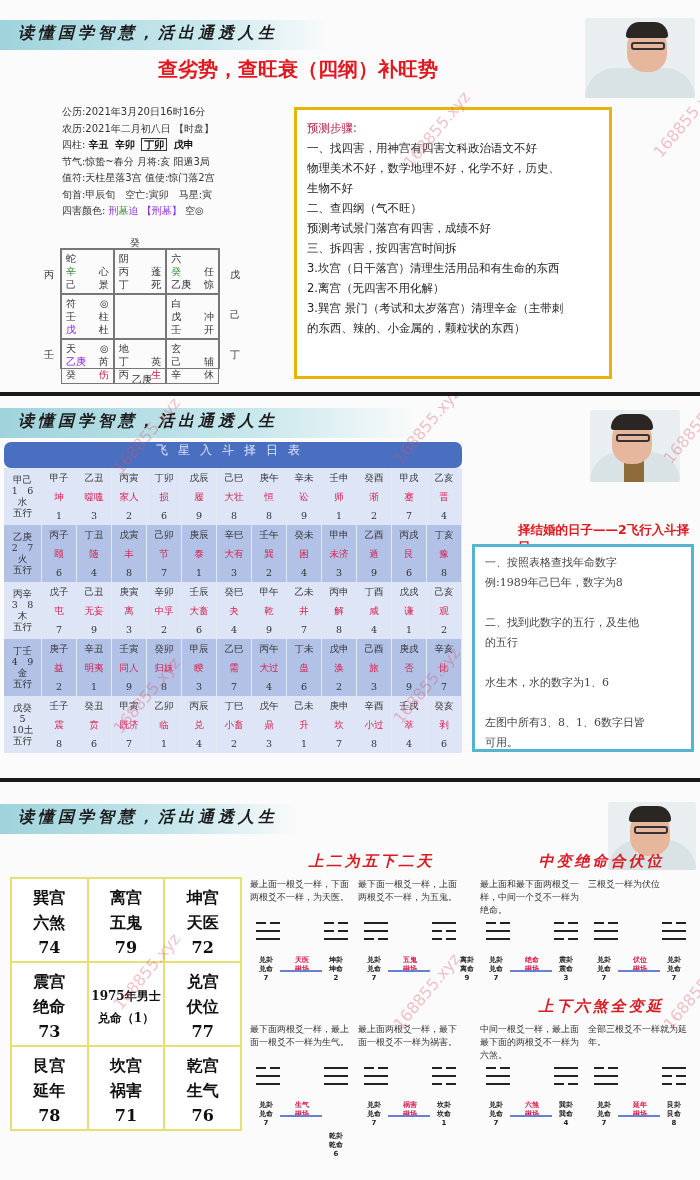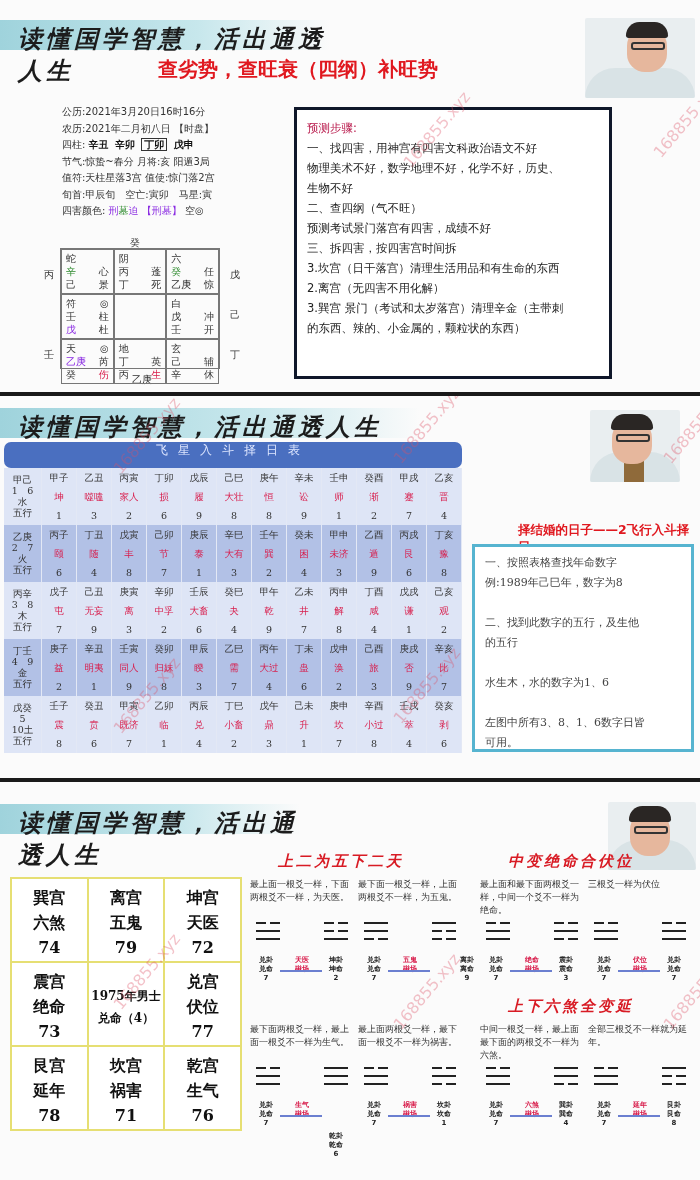--- a/index.html
+++ b/index.html
@@ -2,61 +2,61 @@
 <html><head>
 <meta charset="utf-8">
 <style>
   * { box-sizing: border-box; margin: 0; padding: 0; }
   body { width: 700px; height: 1180px; background: #1a1a1a; font-family: "DejaVu Sans", sans-serif; overflow: hidden; position: relative; }
   .slide { position: absolute; left: 0; width: 700px; background: #fbfbfb; overflow: hidden; }
   #s1 { top: 0; height: 392px; }
   #s2 { top: 396px; height: 382px; }
   #s3 { top: 782px; height: 398px; }
   .banner { position: absolute; left: 0; height: 30px; width: 330px; background: linear-gradient(90deg, #9fd3dc 0%, #c7e7ec 60%, rgba(255,255,255,0) 100%); }
-  .banner-text { position: absolute; left: 18px; top: 3px; font-family: "DejaVu Serif", serif; font-size: 24px; font-weight: bold; color: #1c1c1c; letter-spacing: 4px; font-style: italic; }
+  .banner-text { position: absolute; left: 18px; top: 3px; font-family: "DejaVu Serif", serif; font-size: 16px; font-weight: bold; color: #1c1c1c; letter-spacing: 4px; font-style: italic; }
   .presenter { position: absolute; border-radius: 2px; overflow: hidden; background: #e9eef0; }
   .presenter .head { position: absolute; width: 40px; height: 46px; border-radius: 20px 20px 18px 18px; background: #e6b79d; left: 22px; top: 8px; }
   .presenter .hair { position: absolute; width: 42px; height: 16px; border-radius: 20px 20px 4px 4px; background: #2a2624; left: 21px; top: 4px; }
   .presenter .glasses { position: absolute; left: 26px; top: 24px; width: 34px; height: 8px; border: 2px solid #333; border-radius: 3px; }
   .presenter .body { position: absolute; left: 0; right: 0; bottom: 0; height: 30px; background: #d9e3e6; border-radius: 30px 30px 0 0; }
   .presenter .shirt { position: absolute; left: 34px; bottom: 0; width: 20px; height: 26px; background: #8f6a3a; }
   .red-title { position: absolute; color: #e0181f; font-weight: bold; font-family: "DejaVu Sans", sans-serif; }
   .watermark { position: absolute; color: rgba(220,80,100,0.35); font-size: 16px; transform: rotate(-50deg); font-family: "DejaVu Sans", sans-serif; }
 
   
   .info { position: absolute; left: 62px; top: 104px; font-size: 10px; line-height: 16.5px; color: #333; }
   .info b { color: #111; }
   .purple { color: #8a2be2; }
   .green { color: #2e8b2e; }
   .qimen { position: absolute; left: 60px; top: 248px; width: 160px; height: 121px; border: 1px solid #777; display: grid; grid-template-columns: repeat(3, 1fr); grid-template-rows: repeat(3, 1fr); }
   .qcell { border: 0.5px solid #777; font-size: 10px; line-height: 13px; padding: 2px 4px; display: grid; grid-template-columns: 1fr 1fr; color: #333; }
   .qcell span:nth-child(even) { text-align: right; }
   .outer { position: absolute; font-size: 10px; color: #333; }
-  .stepbox { position: absolute; left: 294px; top: 107px; width: 318px; height: 272px; border: 3px solid #0f172a; background: #fff; padding: 8px 10px; font-size: 11.5px; line-height: 20px; color: #222; }
+  .stepbox { position: absolute; left: 294px; top: 107px; width: 318px; height: 272px; border: 3px solid #eab308; background: #fff; padding: 8px 10px; font-size: 11.5px; line-height: 20px; color: #222; }
   .stepbox .t { color: #b8174a; }
 
   
   .table2 { position: absolute; left: 4px; top: 46px; width: 458px; border-collapse: collapse; font-family: "DejaVu Serif", serif; }
   .table2 .thead { background: #4a6fc0; color: #dfe7ff; font-size: 12px; text-align: center; letter-spacing: 10px; height: 26px; border-radius: 7px; }
   .tblock { display: grid; grid-template-columns: 38px repeat(12, 1fr); }
   .tblock div { text-align: center; font-size: 9.5px; height: 19px; line-height: 19px; color: #333; border-right: 1px solid #e3e8f5; }
   .tblock .rowhead { grid-row: span 3; height: 57px; line-height: 11px; padding-top: 6px; font-size: 9.5px; }
   .blk-dark div { background: #b2c1e6; }
   .blk-light div { background: #dee5f6; }
   .tblock .hex { color: #d81b4a; }
   .subtitle2 { position: absolute; left: 482px; top: 126px; font-size: 12.5px; margin-left: 36px; }
   .notebox { position: absolute; left: 472px; top: 148px; width: 222px; height: 208px; border: 3px solid #56b4d0; background: #fff; padding: 6px 10px; font-family: "DejaVu Serif", serif; font-size: 11px; line-height: 20px; color: #444; }
   .notebox p { min-height: 20px; }
 
   
   .bagua { position: absolute; left: 10px; top: 95px; width: 232px; height: 254px; border: 1px solid #e6df73; display: grid; grid-template-columns: repeat(3, 1fr); grid-template-rows: repeat(3, 1fr); background: #fff; }
   .bcell { border: 1px solid #e6df73; text-align: center; font-family: "DejaVu Serif", serif; font-weight: bold; font-size: 16px; line-height: 25px; padding-top: 6px; color: #111; }
   .bcell.center { font-size: 12px; line-height: 22px; padding-top: 22px; }
   .rule { position: absolute; }
-  .rule h3 { color: #d81b24; font-family: "DejaVu Serif", serif; font-size: 15px; font-weight: bold; letter-spacing: 3px; font-style: italic; }
+  .rule h3 { color: #d81b24; font-family: "DejaVu Serif", serif; font-size: 15px; font-weight: bold; letter-spacing: 3px; font-style: italic; text-align: center; }
   .rule .desc { font-family: "DejaVu Serif", serif; font-size: 9px; line-height: 13px; color: #333; position: absolute; width: 100px; }
   .pair { position: absolute; width: 104px; height: 70px; }
   .trig { position: absolute; width: 24px; }
   .line { height: 2px; background: #222; margin-bottom: 6px; }
   .line.broken { background: linear-gradient(90deg, #222 0 40%, transparent 40% 60%, #222 60% 100%); }
   .plabel { position: absolute; font-size: 7px; font-weight: bold; text-align: center; line-height: 9px; color: #222; }
   .plabel.mid { color: #d81b4a; }
   .arrow { position: absolute; height: 2px; background: #6b7fd0; }
 </style>
 </head>
@@ -470,21 +470,21 @@
         <div>天医</div>
         <div>72</div>
       </div>
       <div class="bcell">
         <div>震宫</div>
         <div>绝命</div>
         <div>73</div>
       </div>
       <div class="bcell center">
         <div>1975年男士</div>
-        <div>兑命（4）</div>
+        <div>兑命（1）</div>
         <div></div>
       </div>
       <div class="bcell">
         <div>兑宫</div>
         <div>伏位</div>
         <div>77</div>
       </div>
       <div class="bcell">
         <div>艮宫</div>
         <div>延年</div>

